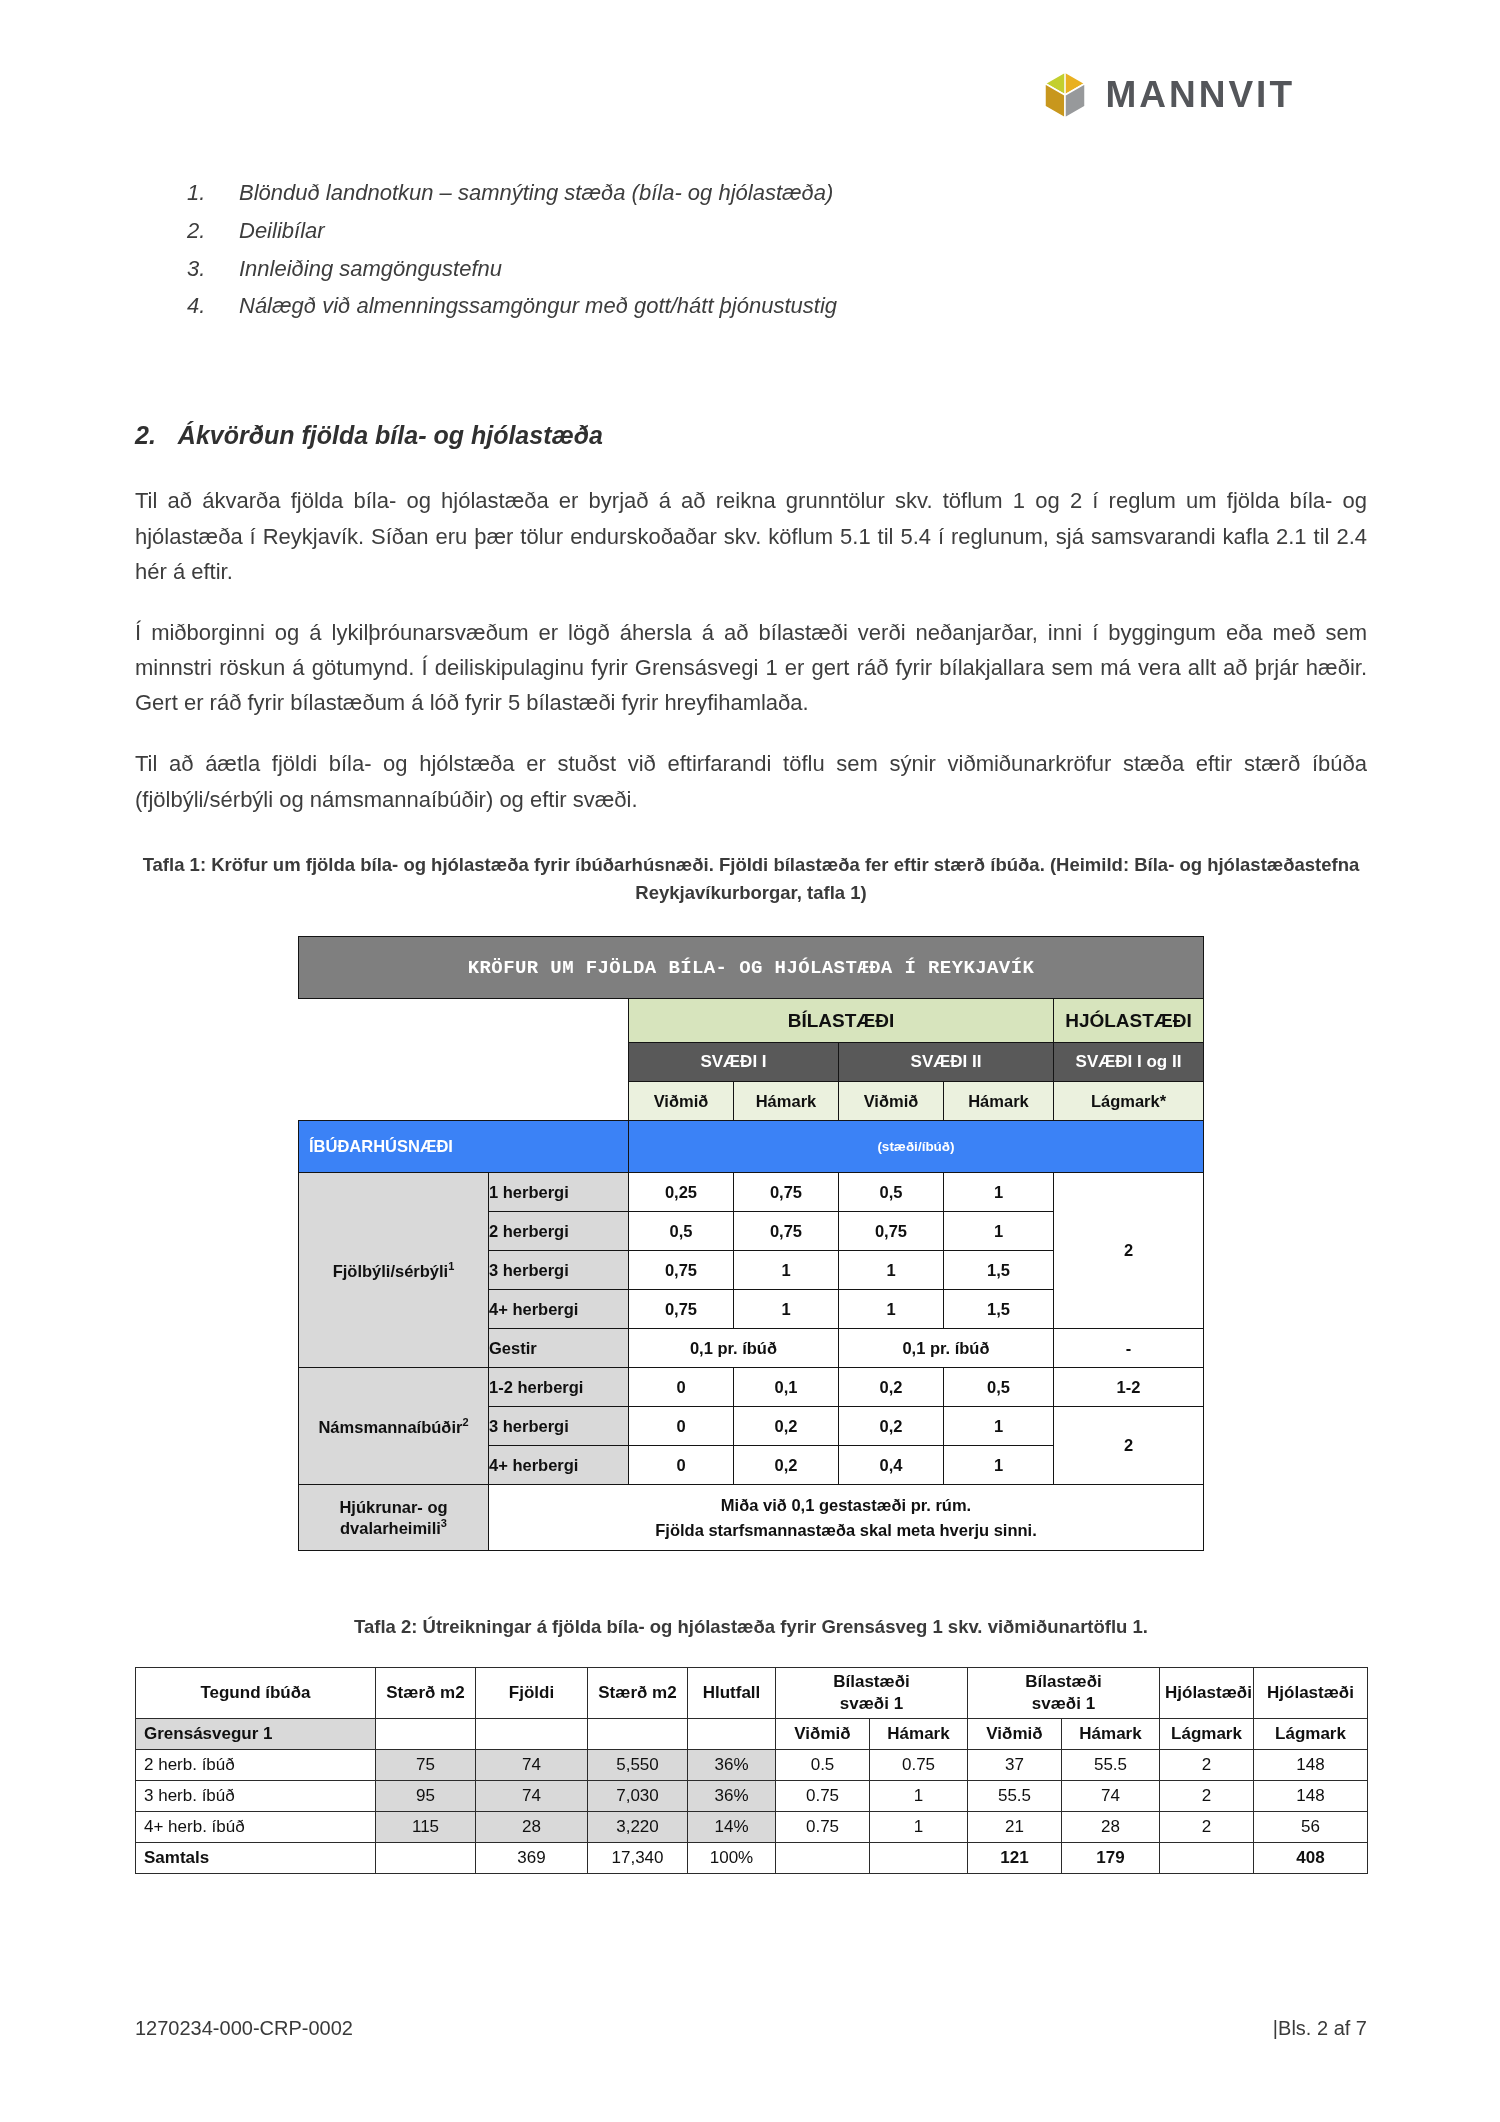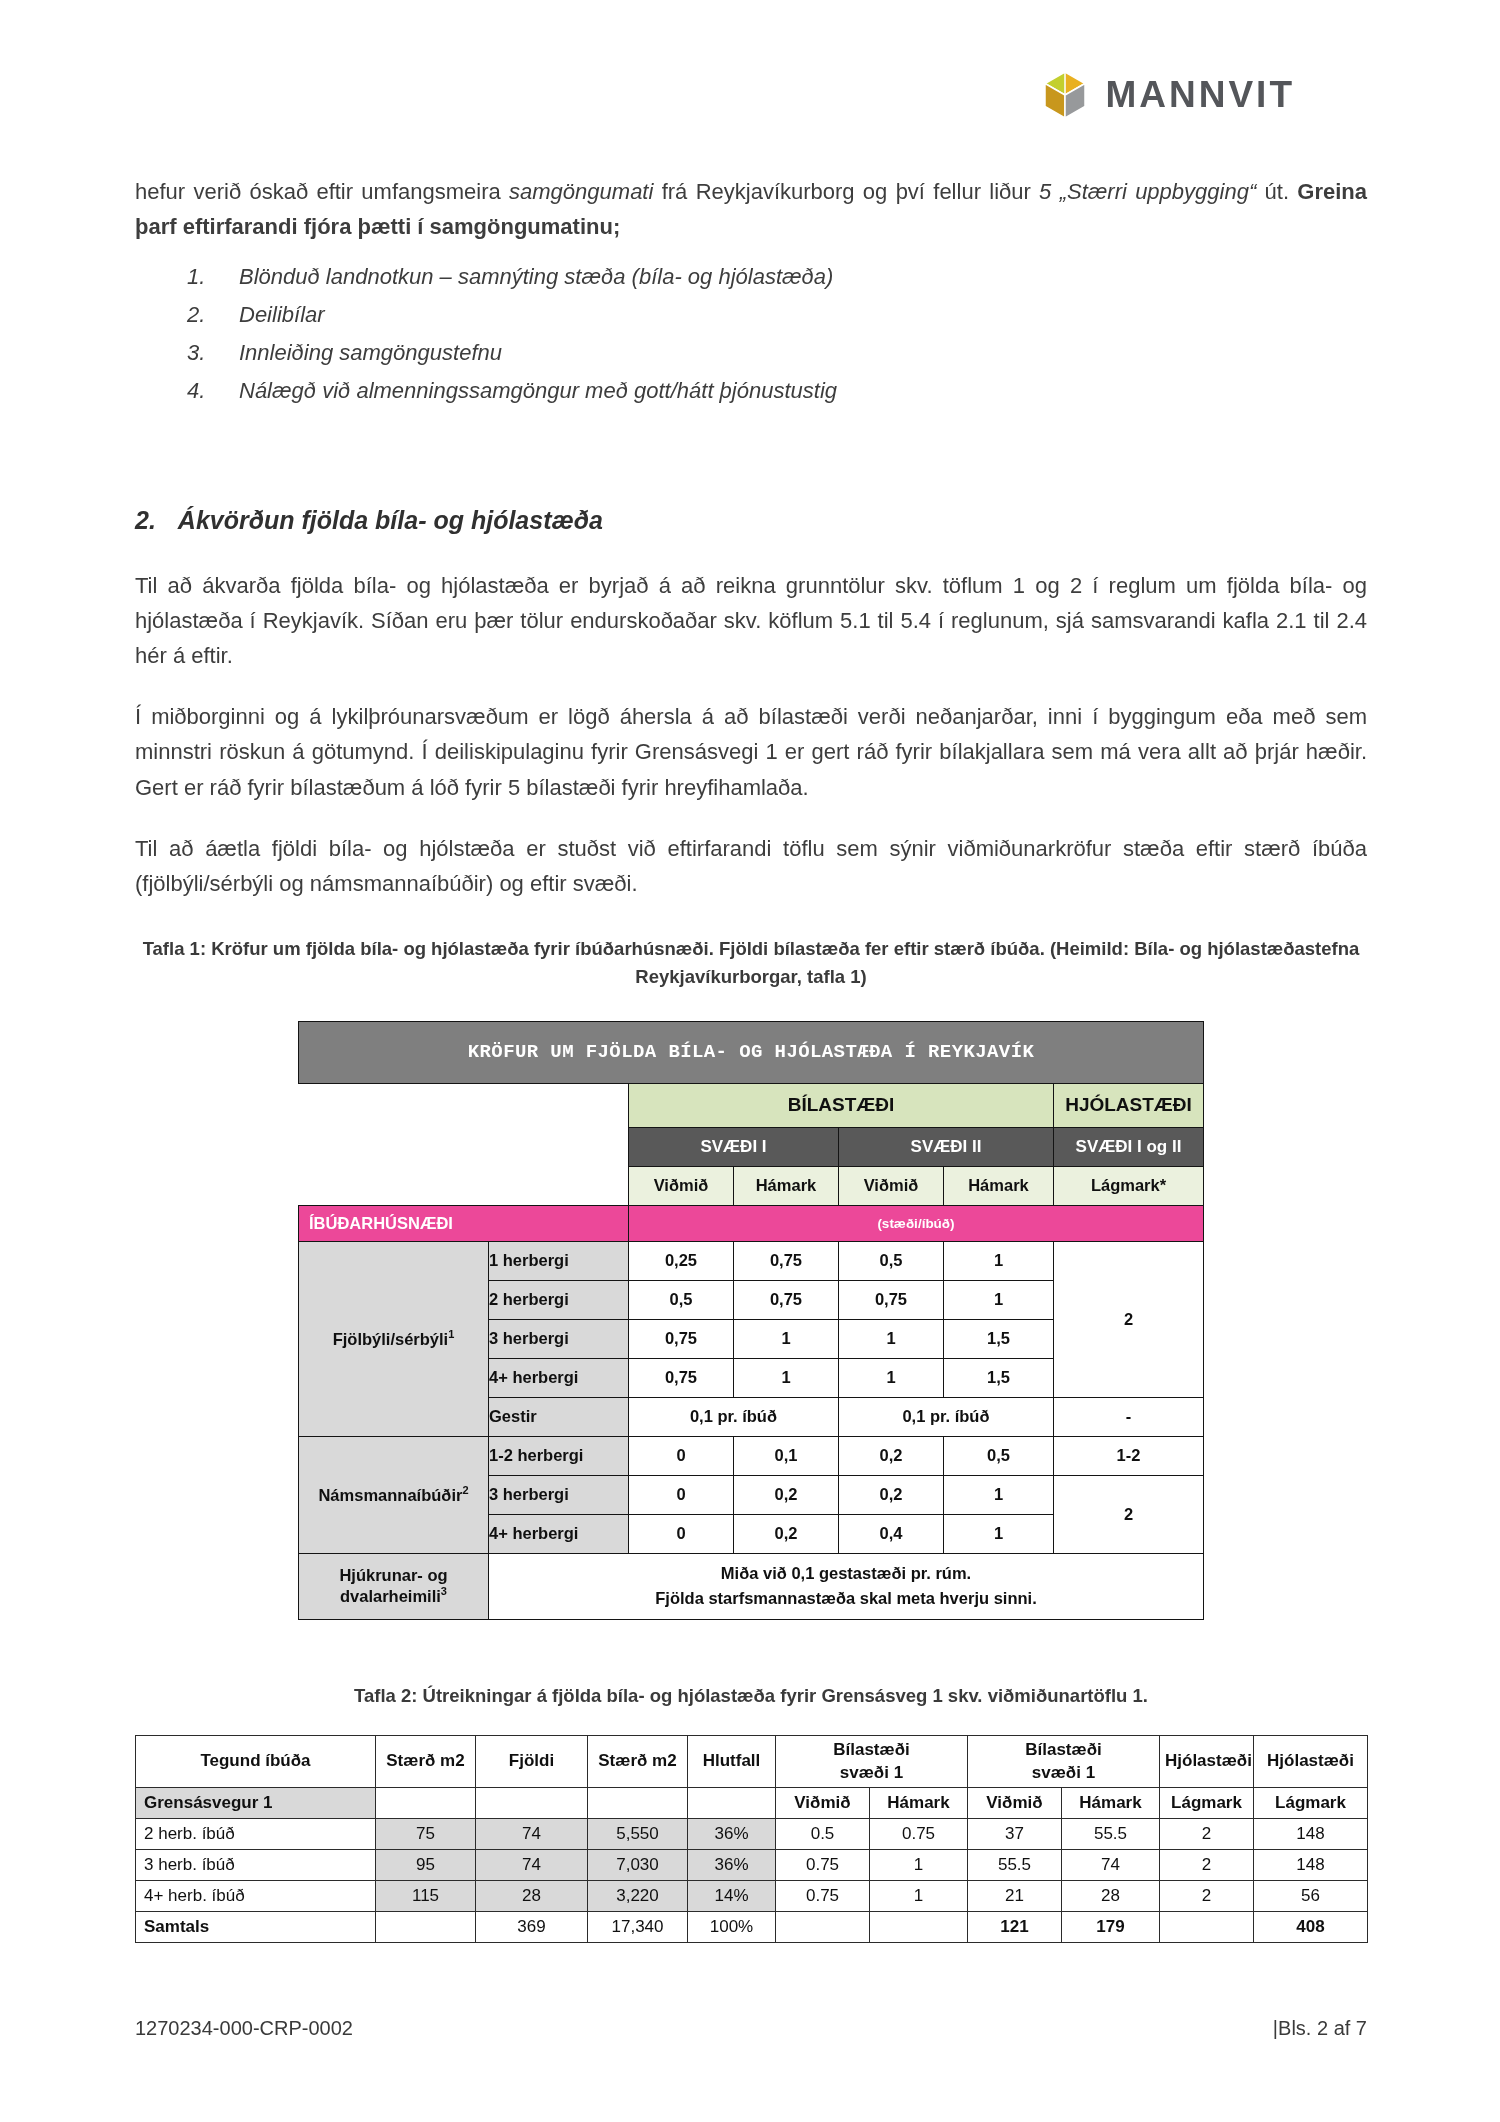--- a/index.html
+++ b/index.html
@@ -40,21 +40,21 @@
   table.t1 { border-collapse:collapse; margin:30px auto 0 auto; table-layout:fixed; width:905px; }
   .t1 td {
     border:1.5px solid #141414; text-align:center; vertical-align:middle;
     padding:4px 6px; font-size:16.5px; font-weight:bold; color:#101010; height:39px;
   }
   .t1 td.blank { border:none; background:#fff; }
   .t1 .t1-title { background:#7f7f7f; color:#ffffff; font-size:19px; height:62px; letter-spacing:0.4px;font-family:Liberation Mono, monospace; }
   .t1 .grp { background:#d7e4bd; font-size:19px; height:44px; }
   .t1 .zone { background:#595959; color:#ffffff; font-size:17px; height:38px; }
   .t1 .sub { background:#ebf1de; font-size:16.5px; height:36px; }
-  .t1 .sect { background:#ec4899; color:#ffffff; height:36px; }
+  .t1 .sect { background:#3b82f6; color:#ffffff; height:52px; }
   .t1 .sect-l { text-align:left; padding-left:10px; font-size:16.5px; }
   .t1 .sect-u { font-size:13.5px; }
   .t1 .cat { background:#d9d9d9; }
   .t1 .lbl { background:#d9d9d9; text-align:left; padding-left:0; }
   .t1 .num { background:#ffffff; }
   .t1 .note { background:#ffffff; line-height:1.5; height:66px; }
   .t1 sup { font-size:11px; }
 
   
   table.t2 { border-collapse:collapse; width:100%; margin-top:26px; table-layout:fixed; }
@@ -88,21 +88,20 @@
           <polygon points="10,27 50,50 50,96 10,73" fill="#c8971d" stroke="#ffffff" stroke-width="3"></polygon>
           <polygon points="90,27 50,50 50,96 90,73" fill="#97999b" stroke="#ffffff" stroke-width="3"></polygon>
         </svg>
       </span>
       <span class="logo-text">MANNVIT</span>
     </div>
   </div>
 
   <div class="body-text">
 
-    <p class="para"><span>hefur verið óskað eftir umfangsmeira </span><span class="it">samgöngumati</span><span> frá Reykjavíkurborg og því fellur liður </span><span class="it">5 „Stærri uppbygging“</span><span> út. </span><span class="bold">Greina þarf eftirfarandi fjóra þætti í samgöngumatinu;</span></p>
 
     <div class="num-list">
       <div class="li">
         <span class="n">1.</span>
         <span>Blönduð landnotkun – samnýting stæða (bíla- og hjólastæða)</span>
       </div>
       <div class="li">
         <span class="n">2.</span>
         <span>Deilibílar</span>
       </div>

